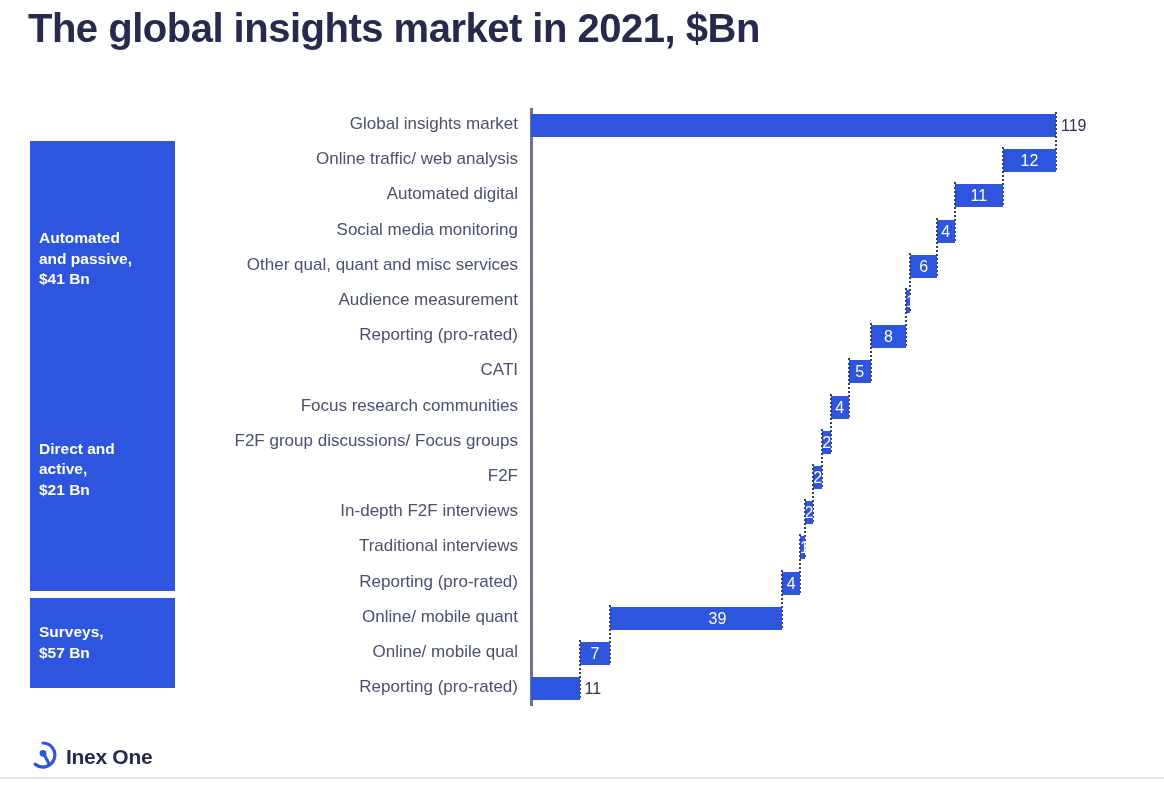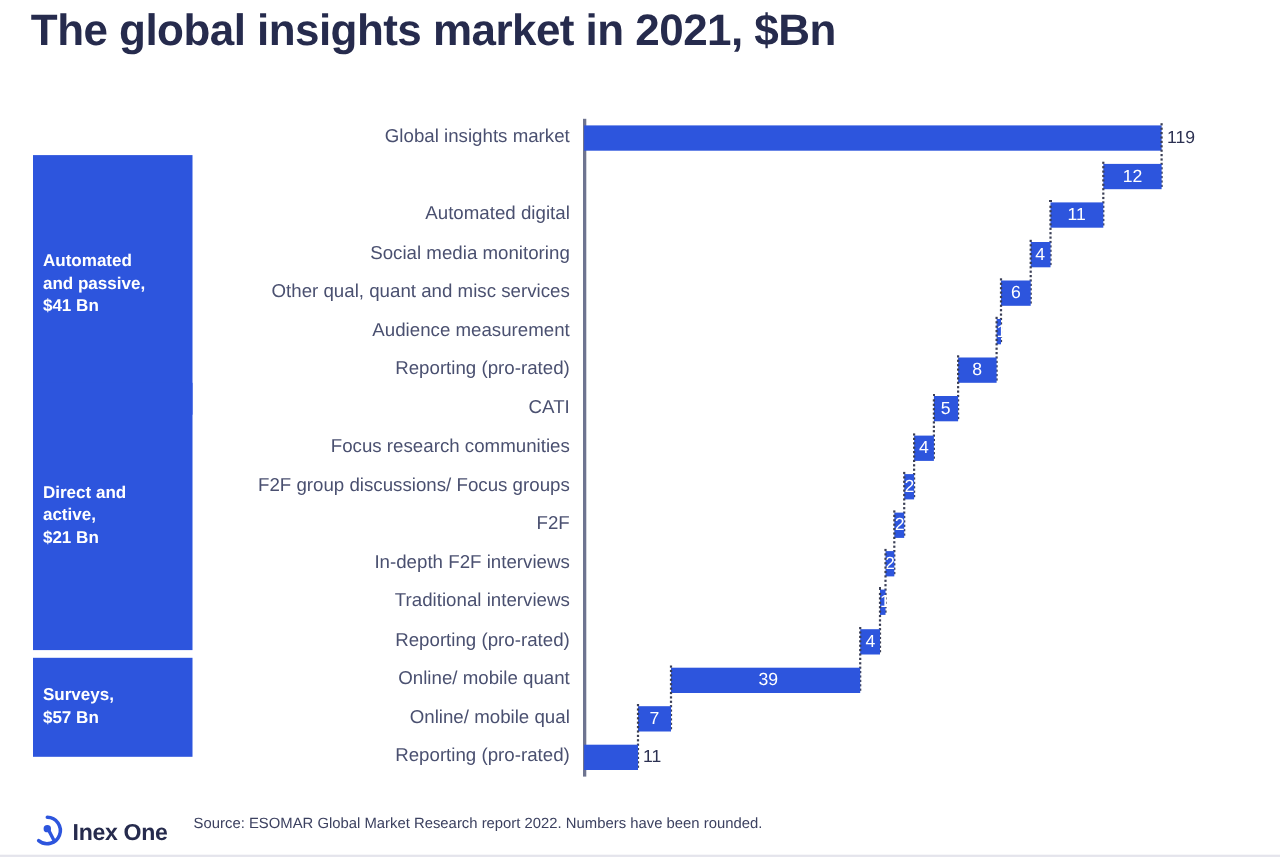--- a/index.html
+++ b/index.html
@@ -181,20 +181,21 @@
 <div class="row" style="top: 108px;">
       <div class="bar" title="Global insights market: 119" style="left: 531px; width: 525px; background: rgb(45, 85, 221);"></div>
       <div class="bar-value outside" style="left: 1061px;">119</div>
       <div class="connector" style="left: 1055px; top: 4px; height: 58.2px; border-left-color: rgb(59, 63, 85);"></div>
       <div class="row-label" style="color: rgb(74, 80, 112);">Global insights market</div>
     </div>
     <div class="row" style="top: 143.2px;">
       <div class="bar" title="Online traffic/ web analysis: 12" style="left: 1003.06px; width: 52.9412px; background: rgb(45, 85, 221);"></div>
       <div class="bar-value" style="left: 1003.06px; width: 52.9412px;">12</div>
       <div class="connector" style="left: 1002.06px; top: 4px; height: 58.2px; border-left-color: rgb(59, 63, 85);"></div>
+      <div class="row-label" style="color: rgb(74, 80, 112);">Online traffic/ web analysis</div>
     </div>
     <div class="row" style="top: 178.4px;">
       <div class="bar" title="Automated digital: 11" style="left: 954.529px; width: 48.5294px; background: rgb(45, 85, 221);"></div>
       <div class="bar-value" style="left: 954.529px; width: 48.5294px;">11</div>
       <div class="connector" style="left: 953.529px; top: 4px; height: 58.2px; border-left-color: rgb(59, 63, 85);"></div>
       <div class="row-label" style="color: rgb(74, 80, 112);">Automated digital</div>
     </div>
     <div class="row" style="top: 213.6px;">
       <div class="bar" title="Social media monitoring: 4" style="left: 936.882px; width: 17.6471px; background: rgb(45, 85, 221);"></div>
       <div class="bar-value" style="left: 936.882px; width: 17.6471px;">4</div>
@@ -256,21 +257,21 @@
       <div class="row-label" style="color: rgb(74, 80, 112);">Traditional interviews</div>
     </div>
     <div class="row" style="top: 565.6px;">
       <div class="bar" title="Reporting (pro-rated): 4" style="left: 782.471px; width: 17.6471px; background: rgb(45, 85, 221);"></div>
       <div class="bar-value" style="left: 782.471px; width: 17.6471px;">4</div>
       <div class="connector" style="left: 781.471px; top: 4px; height: 58.2px; border-left-color: rgb(59, 63, 85);"></div>
       <div class="row-label" style="color: rgb(74, 80, 112);">Reporting (pro-rated)</div>
     </div>
     <div class="row" style="top: 600.8px;">
       <div class="bar" title="Online/ mobile quant: 39" style="left: 610.412px; width: 172.059px; background: rgb(45, 85, 221);"></div>
-      <div class="bar-value" style="left: 610.412px; width: 176px;">39</div>
+      <div class="bar-value" style="left: 610.412px; width: 176px; padding-left: 19px;">39</div>
       <div class="connector" style="left: 609.412px; top: 4px; height: 58.2px; border-left-color: rgb(59, 63, 85);"></div>
       <div class="row-label" style="color: rgb(74, 80, 112);">Online/ mobile quant</div>
     </div>
     <div class="row" style="top: 636px;">
       <div class="bar" title="Online/ mobile qual: 7" style="left: 579.529px; width: 30.8824px; background: rgb(45, 85, 221);"></div>
       <div class="bar-value" style="left: 579.529px; width: 30.8824px;">7</div>
       <div class="connector" style="left: 578.529px; top: 4px; height: 58.2px; border-left-color: rgb(59, 63, 85);"></div>
       <div class="row-label" style="color: rgb(74, 80, 112);">Online/ mobile qual</div>
     </div>
     <div class="row" style="top: 671.2px;">
@@ -285,14 +286,13 @@
   <div id="logo">
     <span>
       <svg width="30" height="30" viewBox="0 0 32 32" aria-hidden="true">
         <path d="M16 3.2 A12.8 12.8 0 1 1 7.6 25.8" fill="none" stroke="#2d55dd" stroke-width="3.4" stroke-linecap="round"></path>
         <circle cx="16" cy="14.2" r="3.6" fill="#2d55dd"></circle>
         <path d="M17.8 16.6 L22.5 25.6" fill="none" stroke="#2d55dd" stroke-width="3.2" stroke-linecap="round"></path>
       </svg>
     </span>
     <span id="logo-text">Inex One</span>
   </div>
-  <div id="source-note">Source: ESOMAR Global Market Research report 2022. Numbers have been rounded.</div>
 </div>
 
 </body></html>

